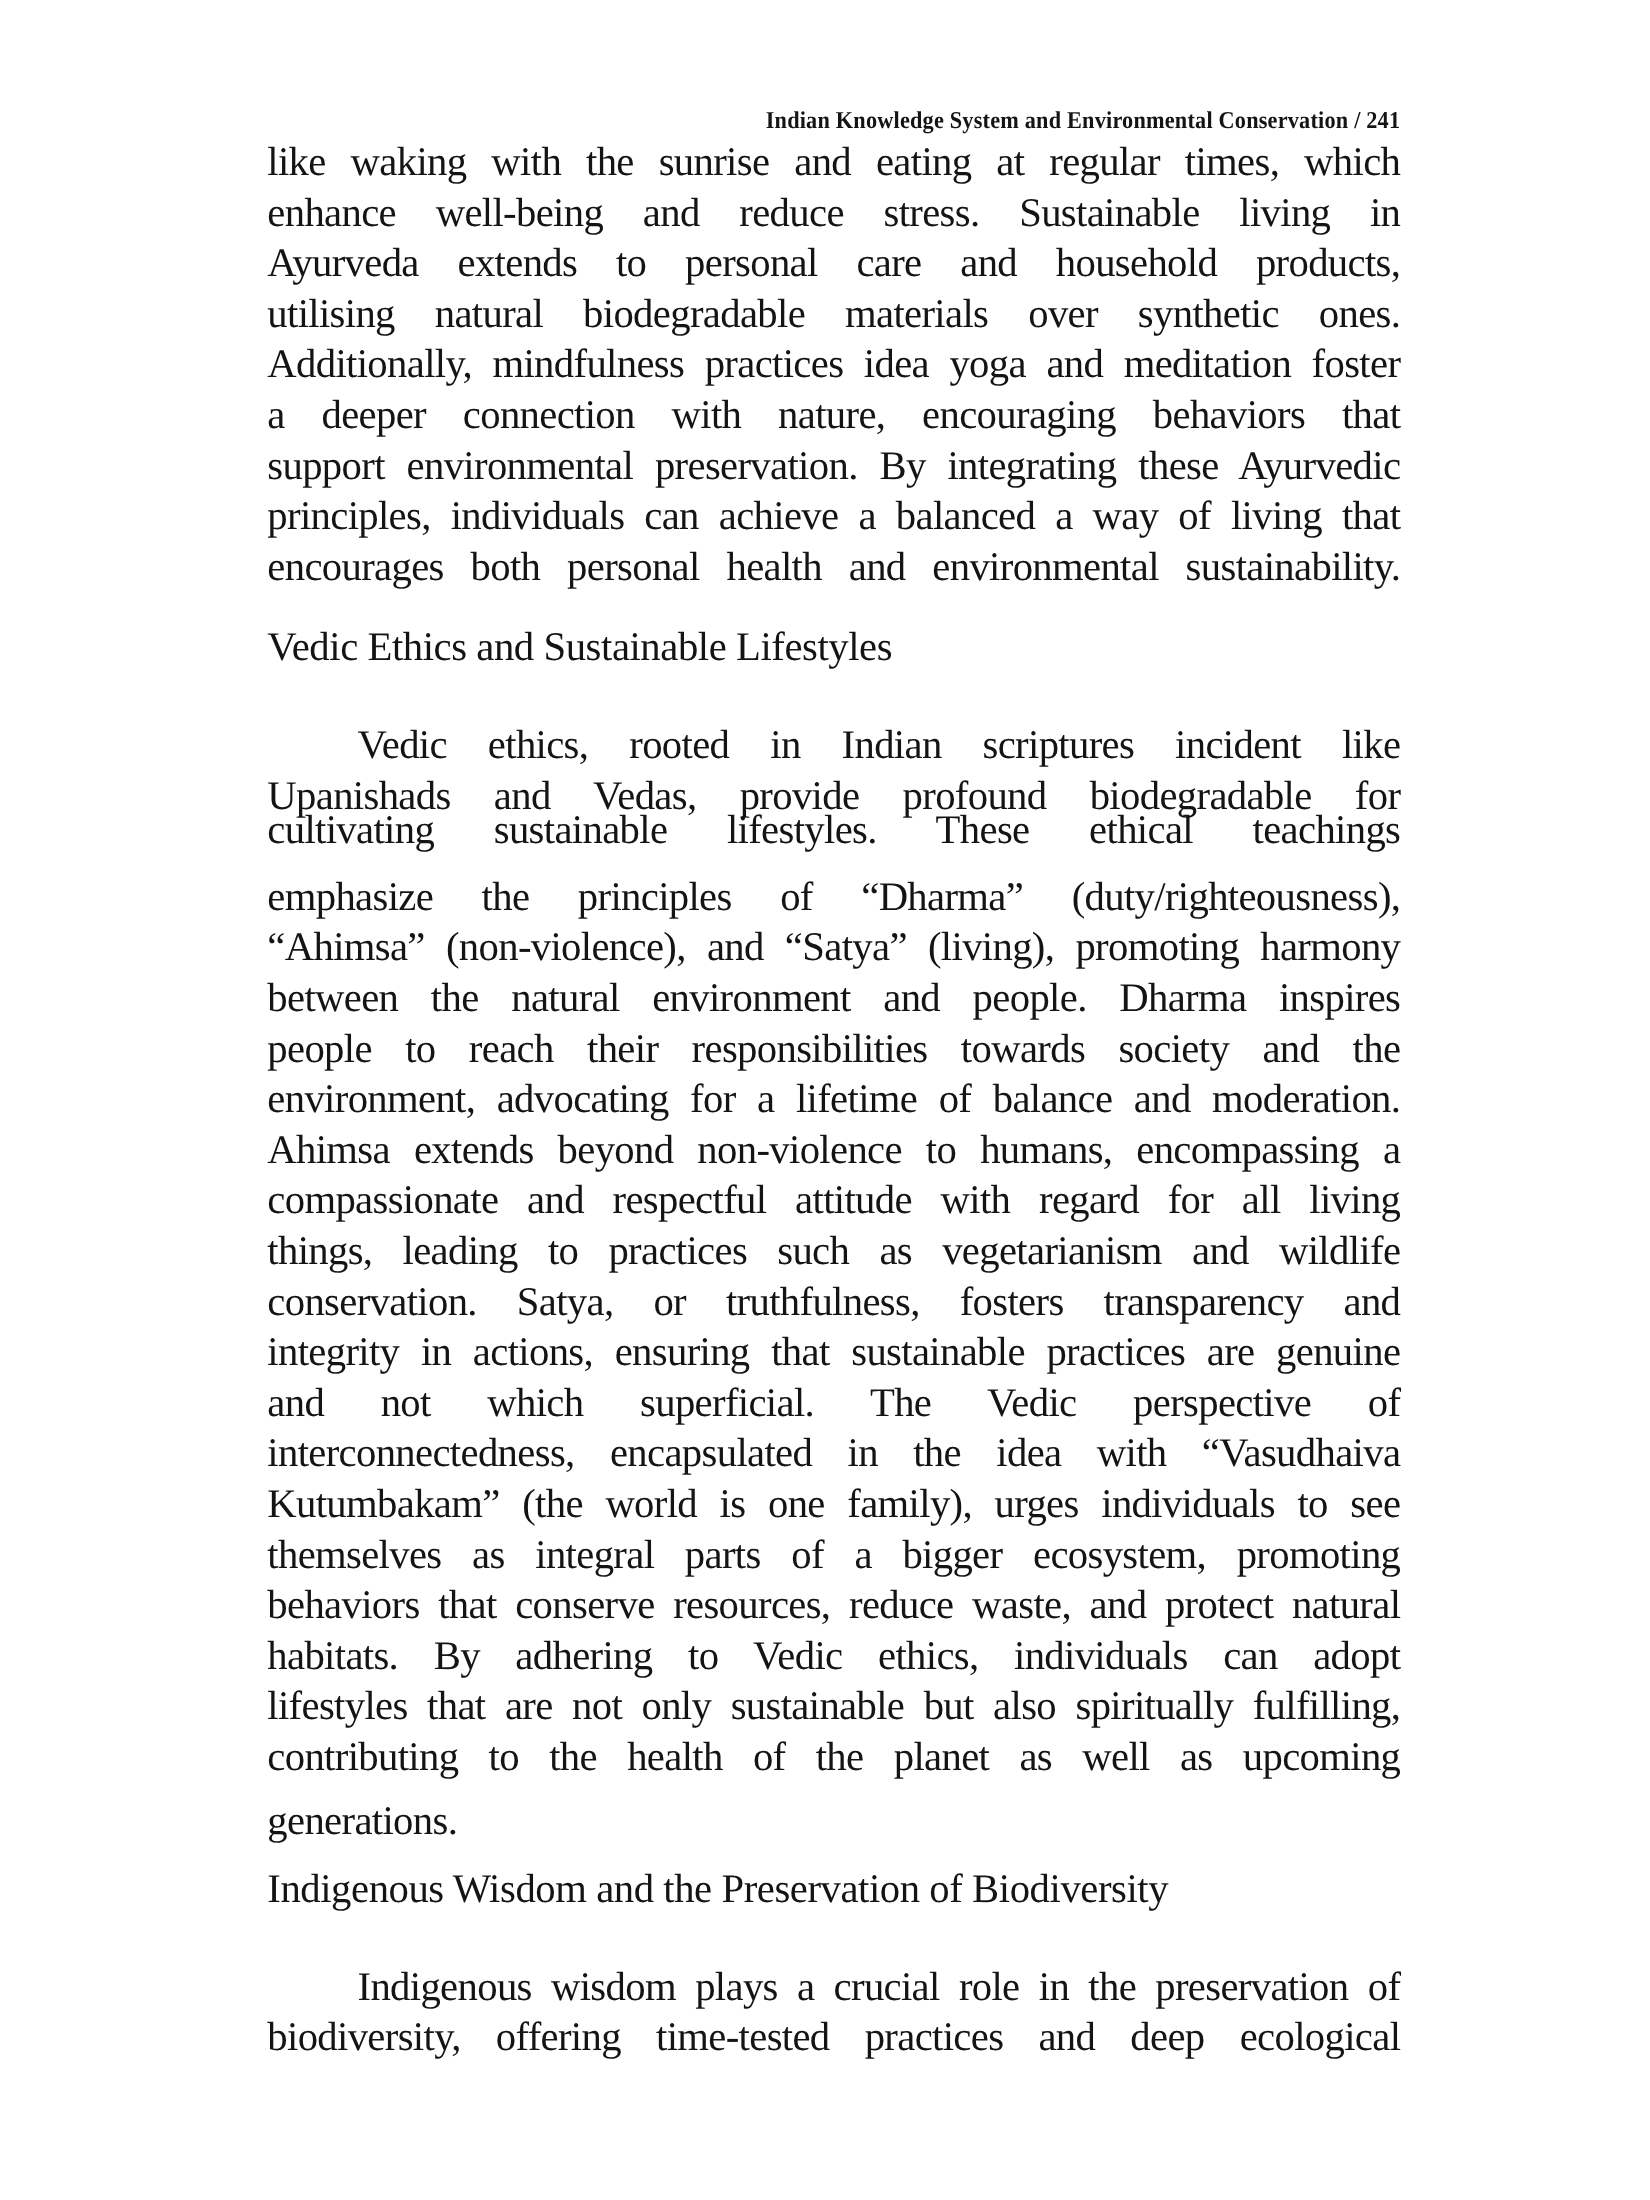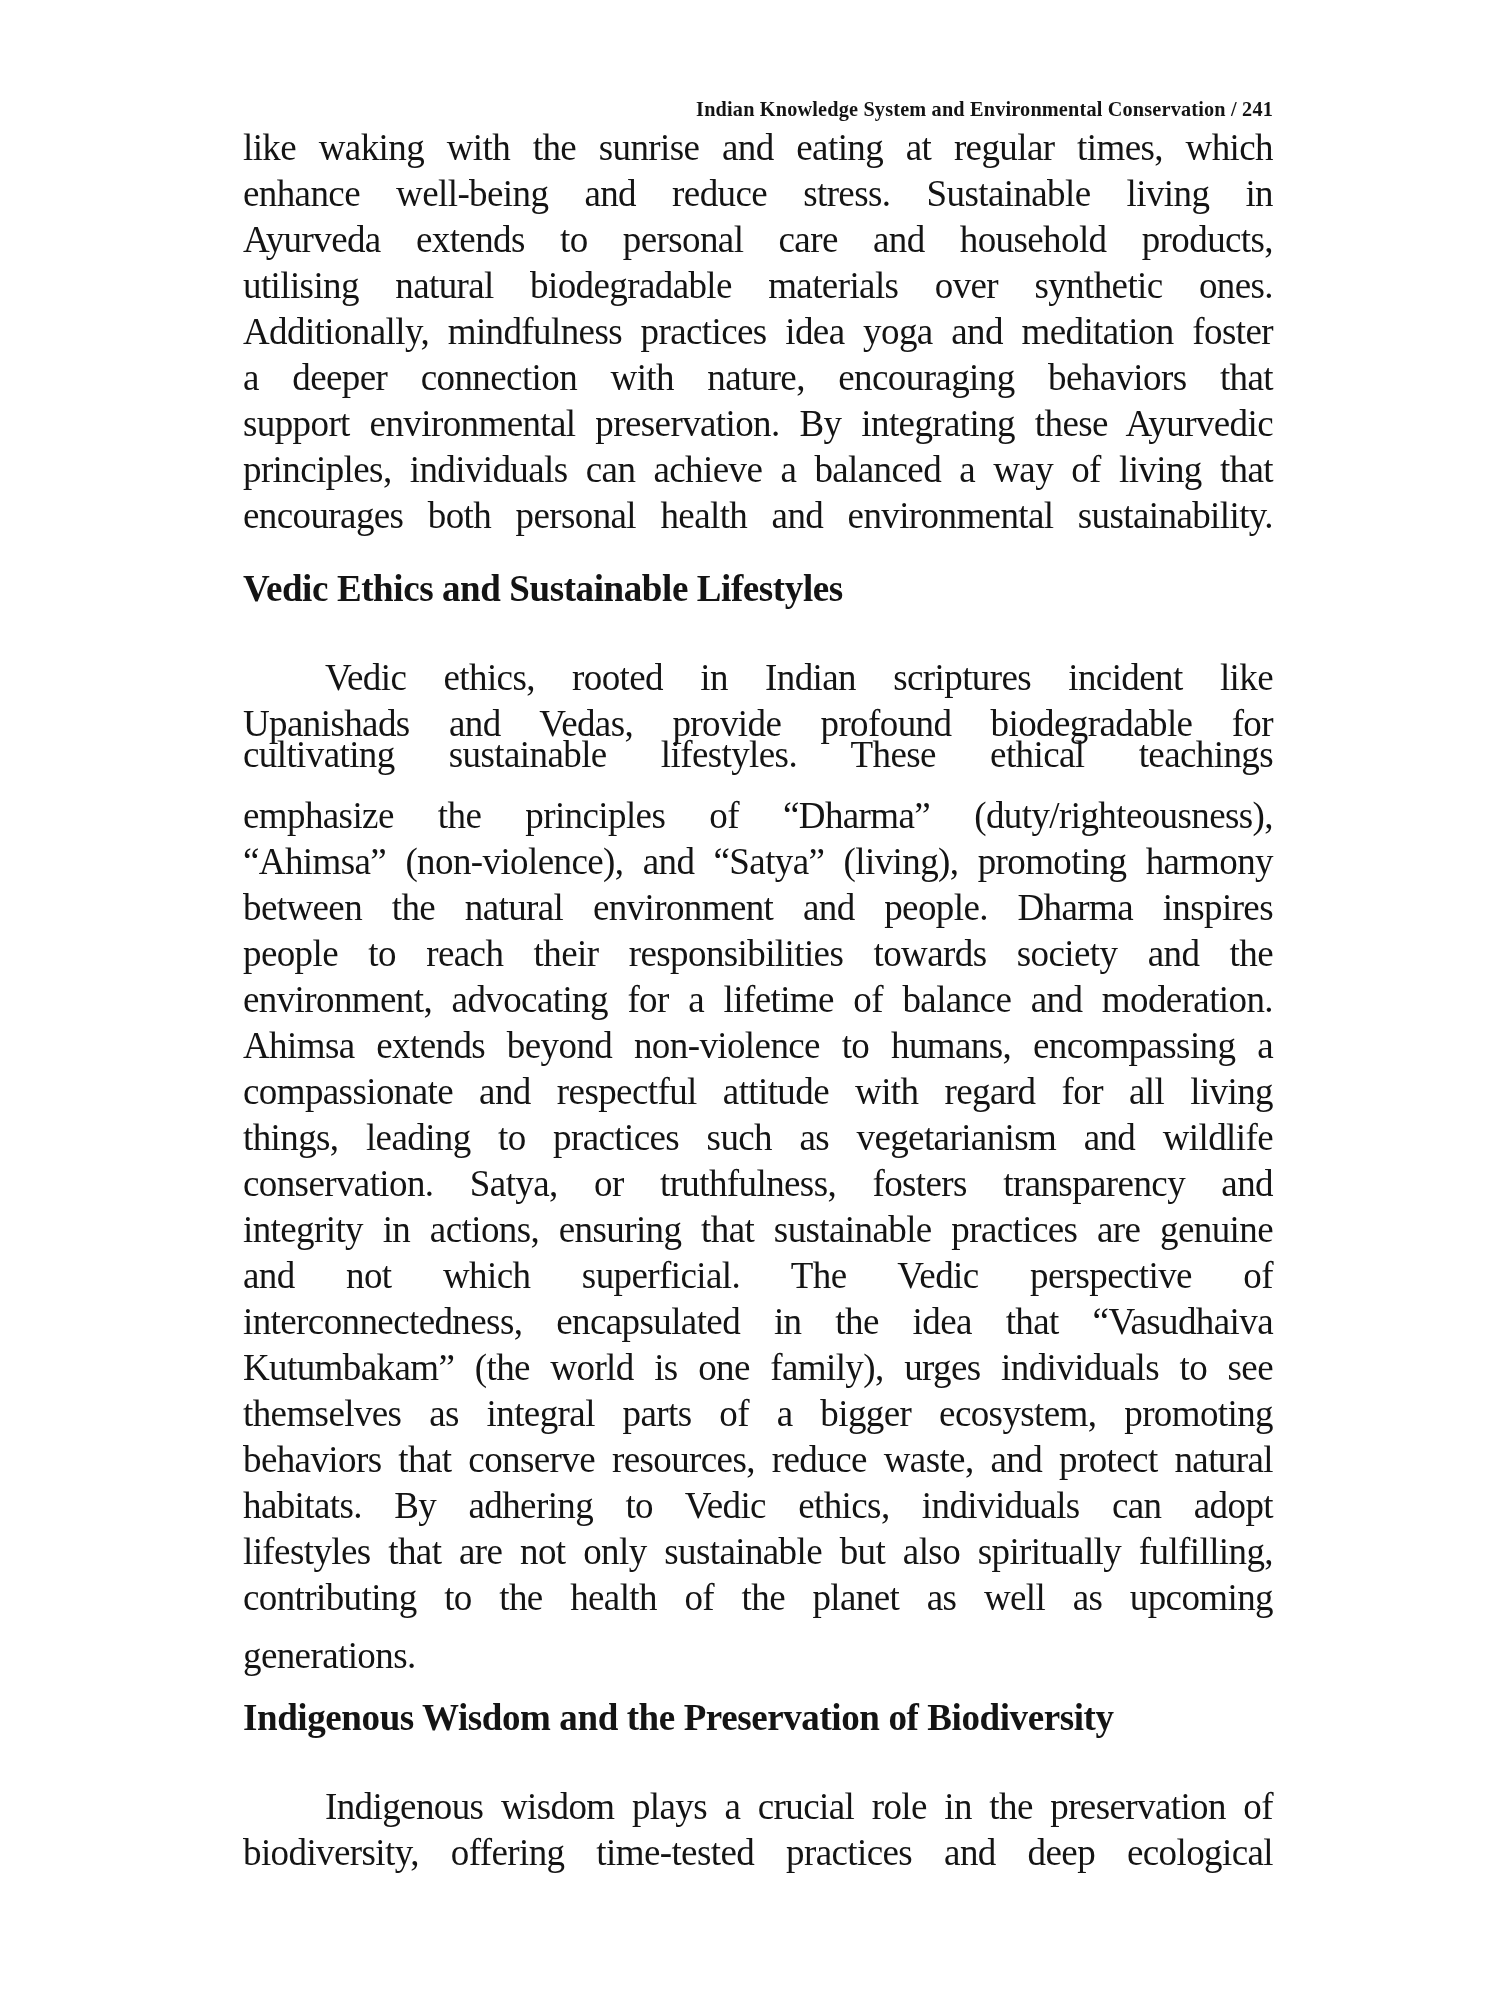--- a/index.html
+++ b/index.html
@@ -51,21 +51,21 @@
       text-align-last: left;
       margin-top: 12px;
     }
     .line.indent {
       padding-left: 82px;
       width: 948px;
     }
     .heading {
       position: absolute;
       left: 0;
-      font-weight: bold;
+      font-weight: normal;
       font-size: 37px;
       line-height: 46px;
       white-space: nowrap;
       letter-spacing: -0.4px;
       text-align: right;
     }
   </style>
 </head>
 <body>
 
@@ -94,21 +94,21 @@
     <div class="line" style="top:839px">“Ahimsa” (non-violence), and “Satya” (living), promoting harmony</div>
     <div class="line" style="top:885px">between the natural environment and people. Dharma inspires</div>
     <div class="line" style="top:931px">people to reach their responsibilities towards society and the</div>
     <div class="line" style="top:977px">environment, advocating for a lifetime of balance and moderation.</div>
     <div class="line" style="top:1023px">Ahimsa extends beyond non-violence to humans, encompassing a</div>
     <div class="line" style="top:1069px">compassionate and respectful attitude with regard for all living</div>
     <div class="line" style="top:1115px">things, leading to practices such as vegetarianism and wildlife</div>
     <div class="line" style="top:1161px">conservation. Satya, or truthfulness, fosters transparency and</div>
     <div class="line" style="top:1207px">integrity in actions, ensuring that sustainable practices are genuine</div>
     <div class="line" style="top:1253px">and not which superficial. The Vedic perspective of</div>
-    <div class="line" style="top:1299px">interconnectedness, encapsulated in the idea that “Vasudhaiva</div>
+    <div class="line" style="top:1299px">interconnectedness, encapsulated in the idea with “Vasudhaiva</div>
     <div class="line" style="top:1345px">Kutumbakam” (the world is one family), urges individuals to see</div>
     <div class="line" style="top:1391px">themselves as integral parts of a bigger ecosystem, promoting</div>
     <div class="line" style="top:1437px">behaviors that conserve resources, reduce waste, and protect natural</div>
     <div class="line" style="top:1483px">habitats. By adhering to Vedic ethics, individuals can adopt</div>
     <div class="line" style="top:1529px">lifestyles that are not only sustainable but also spiritually fulfilling,</div>
     <div class="line" style="top:1575px">contributing to the health of the planet as well as upcoming</div>
     <div class="line last" style="top:1621px">generations.</div>
   </div>
 
   <div class="heading" style="top:1695px">Indigenous Wisdom and the Preservation of Biodiversity</div>

